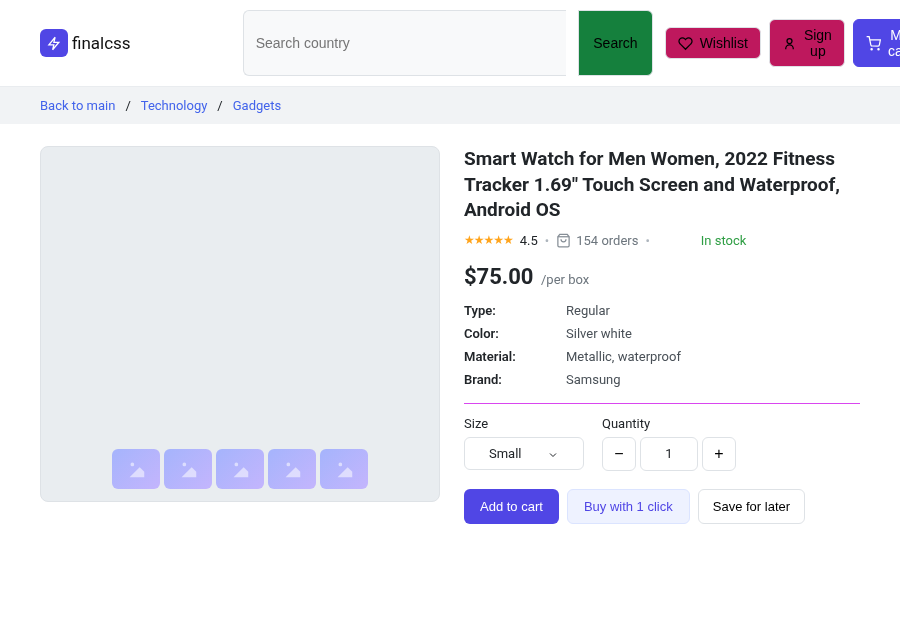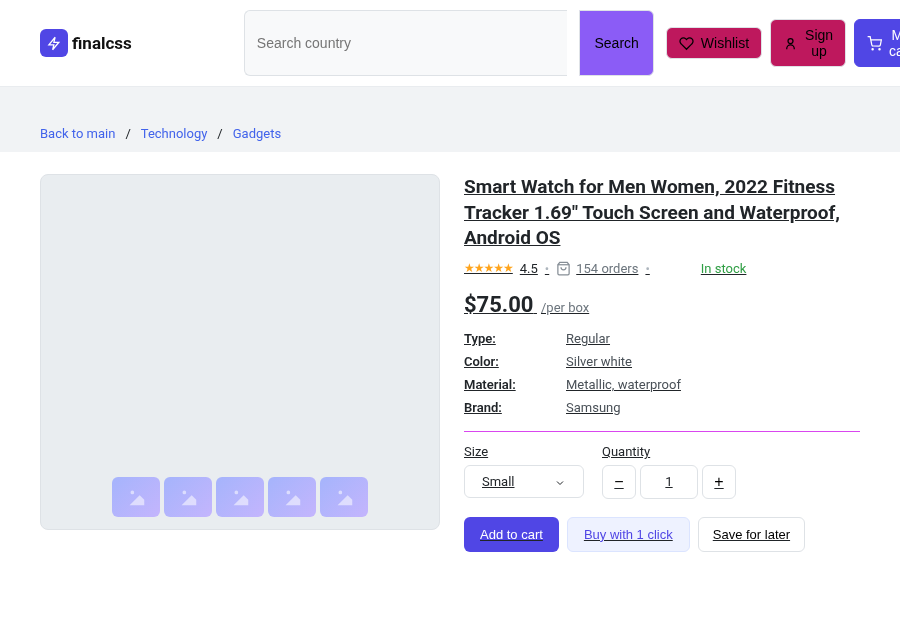--- a/index.html
+++ b/index.html
@@ -2,63 +2,63 @@
 <html><head>
   <meta charset="utf-8">
   <style>
     * { margin: 0; padding: 0; box-sizing: border-box; }
     body { font-family: -apple-system, BlinkMacSystemFont, "Segoe UI", Roboto, sans-serif; font-size: 14px; color: #212529; background: #fff; }
     
     
     .header { display: flex; align-items: center; padding: 10px 40px; gap: 12px; border-bottom: 1px solid #e9ecef; }
     .logo { display: flex; align-items: center; gap: 4px; }
     .logo-icon { width: 28px; height: 28px; background: #5046e5; border-radius: 6px; display: flex; align-items: center; justify-content: center; }
-    .logo-text { font-size: 17px; font-weight: 700; color: #111; }
+    .logo-text { font-size: 17px; font-weight: 400; color: #111; }
     .search-wrap { display: flex; margin-left: 100px; flex: 0 0 410px; gap: 12px; }
     .search-input { flex: 1; padding: 7px 12px; border: 1px solid #dee2e6; border-right: none; border-radius: 6px 0 0 6px; font-size: 14px; color: #6c757d; background: #f8f9fa; }
-    .search-btn { padding: 24px 14px; border: 1px solid #dee2e6; border-radius: 0 6px 6px 0; background: #8b5cf6; font-size: 14px; cursor: pointer; }
+    .search-btn { padding: 24px 14px; border: 1px solid #dee2e6; border-radius: 0 6px 6px 0; background: #15803d; font-size: 14px; cursor: pointer; }
     .hdr-actions { margin-left: auto; display: flex; align-items: center; gap: 8px; }
     .btn-out { display: flex; align-items: center; gap: 7px; padding: 7px 12px; border: 1px solid #dee2e6; border-radius: 6px; background: #be185d; font-size: 14px; cursor: pointer; }
     .btn-primary { background: #5046e5; color: #fff; border-color: #5046e5; }
     .ic { width: 15px; height: 15px; flex-shrink: 0; }
 
     
     .bc-bar { background: #f1f3f5; padding: 11px 40px; }
-    .bc { display: flex; gap: 10px; font-size: 13px; margin-top: 28px; }
+    .bc { display: flex; gap: 10px; font-size: 13px; }
     .bc a { color: #4263eb; text-decoration: none; }
 
     
     .sec-detail { padding: 22px 40px 30px; display: flex; gap: 24px; }
     .gallery { flex: 0 0 400px; }
     .main-img { width: 400px; height: 356px; background: #e9edf0; border: 1px solid #dee2e6; border-radius: 8px; position: relative; }
     .thumbs { position: absolute; bottom: 12px; left: 50%; transform: translateX(-50%); display: flex; gap: 4px; }
     .thumb { width: 48px; height: 40px; border-radius: 6px; background: linear-gradient(135deg, #a5b4fc, #c4b5fd); display: flex; align-items: center; justify-content: center; cursor: pointer; }
     .thumb svg { opacity: 0.55; }
 
-    .detail { flex: 1; text-decoration: underline; }
+    .detail { flex: 1; }
     .title { font-size: 19px; font-weight: 700; line-height: 1.35; margin-bottom: 10px; }
     .rating-row { display: flex; align-items: center; gap: 7px; margin-bottom: 16px; font-size: 13px; }
     .stars { color: #ffa41c; font-size: 12px; letter-spacing: -1px; }
     .dot { color: #adb5bd; }
     .orders { display: flex; gap: 5px; color: #6c757d; }
     .stock { color: #2f9e44; margin-left: 44px; }
     .price-row { margin-bottom: 10px; }
     .price { font-size: 22px; font-weight: 700; }
     .pbox { font-size: 13px; color: #6c757d; margin-left: 4px; }
     .desc { font-size: 13px; color: #495057; line-height: 1.45; margin-bottom: 16px; }
 
     .attrs { border-bottom: 1px solid #d946ef; padding-bottom: 12px; margin-bottom: 12px; }
     .attr-row { display: flex; font-size: 13px; padding: 4px 0; }
     .attr-k { width: 102px; font-weight: 600; color: #212529; }
     .attr-v { color: #495057; }
 
     .opts { display: flex; gap: 18px; margin-bottom: 18px; }
     .opt label { display: block; font-size: 13px; margin-bottom: 6px; }
     .select { position: relative; width: 120px; }
-    .select-box { width: 100%; padding: 8px 17px; border: 1px solid #dee2e6; border-radius: 6px; font-size: 13px; background: #fff; display: flex; justify-content: space-between; align-items: flex-end; cursor: pointer; }
+    .select-box { width: 100%; padding: 8px 24px; border: 1px solid #dee2e6; border-radius: 6px; font-size: 13px; background: #fff; display: flex; justify-content: space-between; align-items: flex-end; cursor: pointer; }
     .qty { display: flex; gap: 4px; }
     .qty-btn { width: 34px; height: 34px; border: 1px solid #dee2e6; border-radius: 6px; background: #fff; cursor: pointer; display: flex; align-items: center; justify-content: center; font-size: 16px; }
     .qty-val { width: 58px; height: 34px; border: 1px solid #dee2e6; border-radius: 6px; display: flex; align-items: center; justify-content: center; font-size: 13px; }
 
     .cta-row { display: flex; gap: 8px; }
     .btn-add { background: #5046e5; color: #fff; border: none; padding: 9px 16px; border-radius: 6px; font-size: 13px; cursor: pointer; }
     .btn-buy { background: #eef2ff; color: #5046e5; border: 1px solid #dbe4ff; padding: 9px 16px; border-radius: 6px; font-size: 13px; cursor: pointer; }
     .btn-save { background: #fff; border: 1px solid #dee2e6; padding: 9px 14px; border-radius: 6px; font-size: 13px; cursor: pointer; }
   </style>
 </head>

